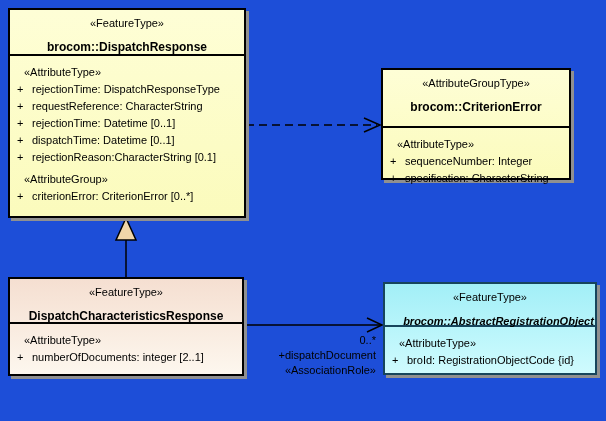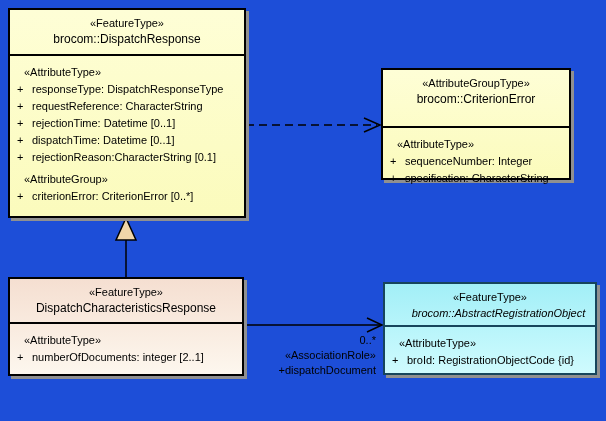--- a/index.html
+++ b/index.html
@@ -33,21 +33,21 @@
   .box-pink   { background: linear-gradient(180deg, #f5dfd1 0%, #fdf7ee 100%); }
   .box-cyan   { background: linear-gradient(180deg, #a2eff7 0%, #cffbfe 100%); border-color: #17455c; }
   .title-comp {
     box-sizing: border-box;
     border-bottom: 2px solid #000000;
     text-align: center;
     padding-top: 6px;
   }
   .box-cyan .title-comp { border-bottom-color: #17455c; }
   .stereotype { font-size: 11px; line-height: 14px; }
-  .box-title  { font-size: 12px; font-weight: normal; line-height: 15px; margin-top: 2px; white-space: nowrap; }
+  .box-title  { font-size: 12px; font-weight: bold; line-height: 15px; margin-top: 10px; white-space: nowrap; }
   .title-italic .box-title { font-style: italic; font-size: 11px; padding-left: 17px; }
   .attr-comp { padding-top: 8px; font-size: 11px; }
   .section-header { padding-left: 14px; height: 17px; line-height: 17px; white-space: nowrap; }
   .attr-row { display: flex; height: 17px; line-height: 17px; white-space: nowrap; }
   .attr-row .vis { width: 22px; padding-left: 7px; box-sizing: border-box; flex: 0 0 auto; }
   .attr-row .attr-text { flex: 1 1 auto; overflow: hidden; }
   .section-gap { height: 5px; }
 
   #box-dispatch-response { left: 8px;   top: 8px;   width: 238px; height: 210px; }
   #box-dispatch-response .title-comp { height: 46px; }
@@ -97,21 +97,21 @@
 
   <div class="uml-box box-yellow" id="box-dispatch-response">
     <div class="title-comp">
       <div class="stereotype">«FeatureType»</div>
       <div class="box-title">brocom::DispatchResponse</div>
     </div>
     <div class="attr-comp">
       <div class="section-header">«AttributeType»</div>
       <div class="attr-row">
         <span class="vis">+</span>
-        <span class="attr-text">responseType: DispatchResponseType</span>
+        <span class="attr-text">rejectionTime: DispatchResponseType</span>
       </div>
       <div class="attr-row">
         <span class="vis">+</span>
         <span class="attr-text">requestReference: CharacterString</span>
       </div>
       <div class="attr-row">
         <span class="vis">+</span>
         <span class="attr-text">rejectionTime: Datetime [0..1]</span>
       </div>
       <div class="attr-row">
@@ -172,17 +172,17 @@
       <div class="section-header">«AttributeType»</div>
       <div class="attr-row">
         <span class="vis">+</span>
         <span class="attr-text">broId: RegistrationObjectCode {id}</span>
       </div>
     </div>
   </div>
 
   <div class="assoc-labels">
     <div>0..*</div>
+    <div>+dispatchDocument</div>
     <div>«AssociationRole»</div>
-    <div>+dispatchDocument</div>
   </div>
 
 </div>
 
 </body></html>

